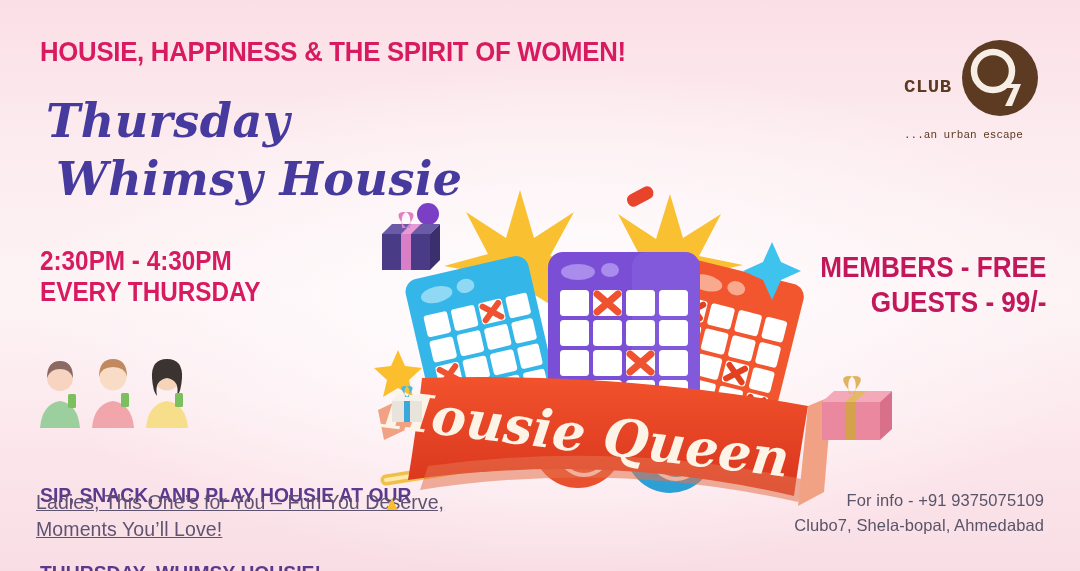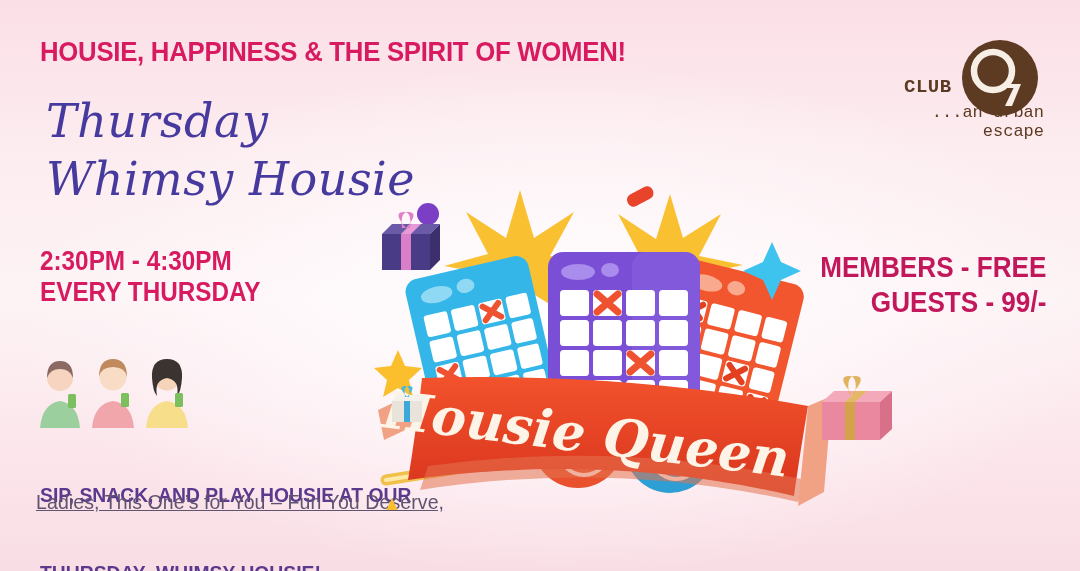--- a/index.html
+++ b/index.html
@@ -21,25 +21,25 @@
   .headline {
     position:absolute; left:40px; top:36px;
     font-family:"Liberation Sans Narrow","Liberation Sans",sans-serif;
     font-weight:700; font-size:28px; letter-spacing:-0.3px;
     color:#d81b60; white-space:nowrap;
     transform:scaleX(0.92); transform-origin:left center;
   }
   .script-title {
     position:absolute; left:46px; top:92px;
     font-family:"DejaVu Serif", serif;
-    font-style:italic; font-weight:400;
+    font-style:italic; font-weight:700;
     font-size:46px; line-height:58px;
     color:#473a9e; letter-spacing:0.5px;
   }
-  .script-title .l2 { display:block; }
+  .script-title .l2 { display:block; margin-left:10px; }
 
   .time-block {
     position:absolute; left:40px; top:246px;
     font-family:"Liberation Sans Narrow","Liberation Sans",sans-serif;
     font-weight:700; font-size:27px; line-height:31px;
     color:#d81b60; transform:scaleX(0.9); transform-origin:left center;
   }
 
   .price-block {
     position:absolute; right:34px; top:250px; text-align:right;
@@ -65,22 +65,22 @@
     font-size:16.5px; line-height:25px; color:#5a5468; letter-spacing:0.1px;
   }
 
   
   .logo { position:absolute; right:36px; top:36px; width:140px; height:105px;font-family:Liberation Mono, monospace; }
   .logo-word {
     position:absolute; left:0; top:40px;
     font-size:19px; font-weight:700; color:#5d3a22; letter-spacing:0.5px;
   }
   .logo-tag {
-    position:absolute; right:0; bottom:0; width:140px; text-align:right;
-    font-size:17px; color:#5d3a22;
+    position:absolute; right:0; bottom:0; width:140px; text-align:left;
+    font-size:11px; color:#5d3a22;
   }
   .logo-mark { position:absolute; left:56px; top:2px; width:80px; height:80px; }
 
   
   .art { position:absolute; left:370px; top:180px; width:470px; height:330px; }
   .art svg { display:block; }
 
   
   .women { position:absolute; left:34px; top:356px; width:160px; height:72px; }
 </style>
@@ -106,22 +106,27 @@
     <div>GUESTS - 99/-</div>
   </div>
 
   <div class="cta-block">
     <div>SIP, SNACK, AND PLAY HOUSIE AT OUR</div>
     <div>THURSDAY  WHIMSY HOUSIE!</div>
   </div>
 
   <div class="tagline">
     <div>Ladies, This One’s for You – Fun You Deserve,</div>
-  </div>
-
+    <div>Moments You’ll Love!</div>
+  </div>
+
+  <div class="contact">
+    <div>For info - +91 9375075109</div>
+    <div>Clubo7, Shela-bopal, Ahmedabad</div>
+  </div>
 
   <div class="logo">
     <div class="logo-word">CLUB</div>
     <div class="logo-mark">
       <svg width="80" height="80" viewBox="0 0 80 80">
         <circle cx="40" cy="40" r="38" fill="#5d3a22"></circle>
         <circle cx="33" cy="33" r="19" fill="none" stroke="#f7eee6" stroke-width="6.5"></circle>
         <path d="M44 46 h17 l-9 22 h-7 l8.5 -18 h-9.5 z" fill="#f7eee6"></path>
       </svg>
     </div>

